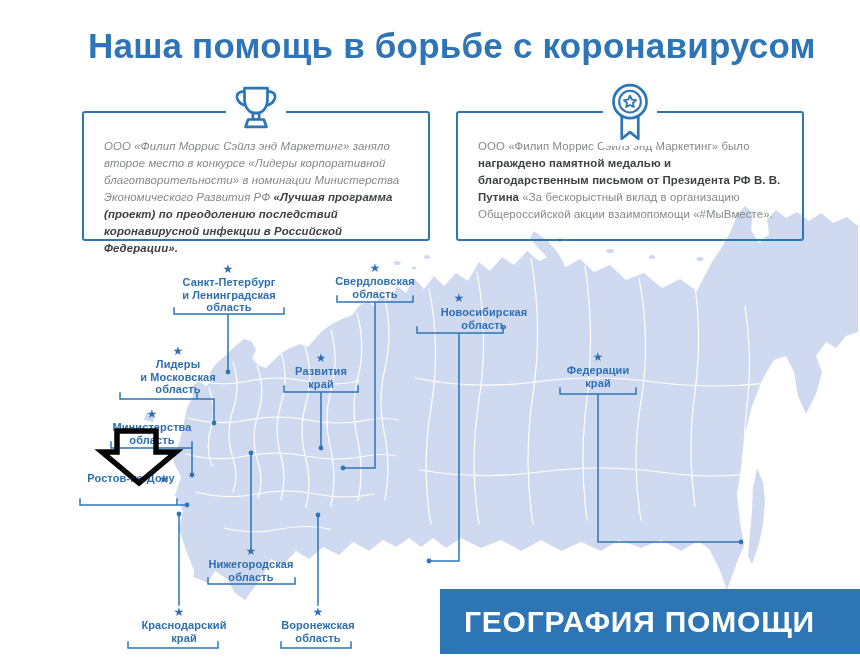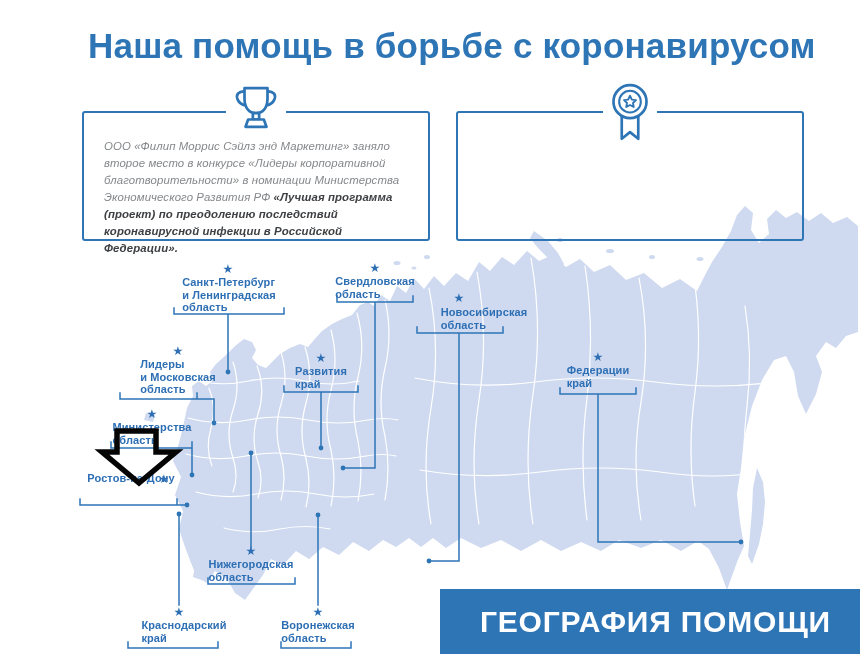--- a/index.html
+++ b/index.html
@@ -17,31 +17,31 @@
   .card-text{margin:0;font-size:11.4px;line-height:17px;color:#85878a;letter-spacing:0.1px;}
   .card-text .bold{color:#3e4043;font-weight:700;}
   .icon-chip{position:absolute;left:50%;transform:translateX(-50%);background:#ffffff;
              display:flex;align-items:center;justify-content:center;z-index:6;}
   .icon-chip.trophy{top:-31px;width:60px;height:52px;}
   .icon-chip.medal{top:-33px;width:54px;height:66px;}
   
   .map-svg{position:absolute;left:0;top:0;z-index:1;}
   .arrow-svg{position:absolute;left:0;top:0;z-index:9;pointer-events:none;}
   
-  .map-label{position:absolute;transform:translateX(-50%);text-align:left;z-index:6;
+  .map-label{position:absolute;transform:translateX(-50%);text-align:center;z-index:6;
              color:#2e6fb4;font-size:11px;font-weight:700;line-height:12.5px;
              letter-spacing:0.1px;white-space:nowrap;}
   .map-label .ln{display:block;}
   .map-label .sub{font-weight:700;}
   .star{position:absolute;transform:translate(-50%,-50%);z-index:6;color:#2e6fb4;
         font-size:12px;line-height:1;}
   
   .geo-banner{position:absolute;left:440px;top:589px;width:420px;height:65px;background:#2e75b6;
               z-index:8;display:flex;align-items:center;box-sizing:border-box;padding-left:24px;}
-  .geo-banner span{color:#ffffff;font-size:30px;font-weight:700;letter-spacing:0.8px;margin-left:16px;}
+  .geo-banner span{color:#ffffff;font-size:30px;font-weight:700;letter-spacing:0.8px;}
 </style>
 </head>
 <body>
 
 <div id="canvas">
 
   <h1 class="page-title">Наша помощь в борьбе с коронавирусом</h1>
 
   <svg class="map-svg" width="860" height="667" viewBox="0 0 860 667">
     <defs>
@@ -135,20 +135,21 @@
 
   <section class="award-card right">
     <div class="icon-chip medal">
       <svg width="46" height="64" viewBox="0 0 44 62" fill="#ffffff" stroke="#2e75b6" stroke-width="2.6" stroke-linejoin="round">
         <path d="M14,34 V56 L22,49.5 L30,56 V34"></path>
         <circle cx="22" cy="20" r="16"></circle>
         <circle cx="22" cy="20" r="10.5" stroke-width="2"></circle>
         <polygon stroke-width="1.8" points="22,14.3 23.8,18 27.8,18.5 24.9,21.3 25.6,25.2 22,23.3 18.4,25.2 19.1,21.3 16.2,18.5 20.2,18"></polygon>
       </svg>
     </div>
+    <p class="card-text"><span>ООО «Филип Моррис Сэйлз энд Маркетинг» было </span><span class="bold">награждено памятной медалью и благодарственным письмом от Президента РФ В. В. Путина</span><span> «За бескорыстный вклад в организацию Общероссийской акции взаимопомощи «#МыВместе».</span></p>
   </section>
 
   <div class="star" style="left:228px;top:269px">★</div>
   <div class="star" style="left:375px;top:268px">★</div>
   <div class="star" style="left:459px;top:298px">★</div>
   <div class="star" style="left:178px;top:351px">★</div>
   <div class="star" style="left:321px;top:358px">★</div>
   <div class="star" style="left:598px;top:357px">★</div>
   <div class="star" style="left:152px;top:414px">★</div>
   <div class="star" style="left:164px;top:479px">★</div>

